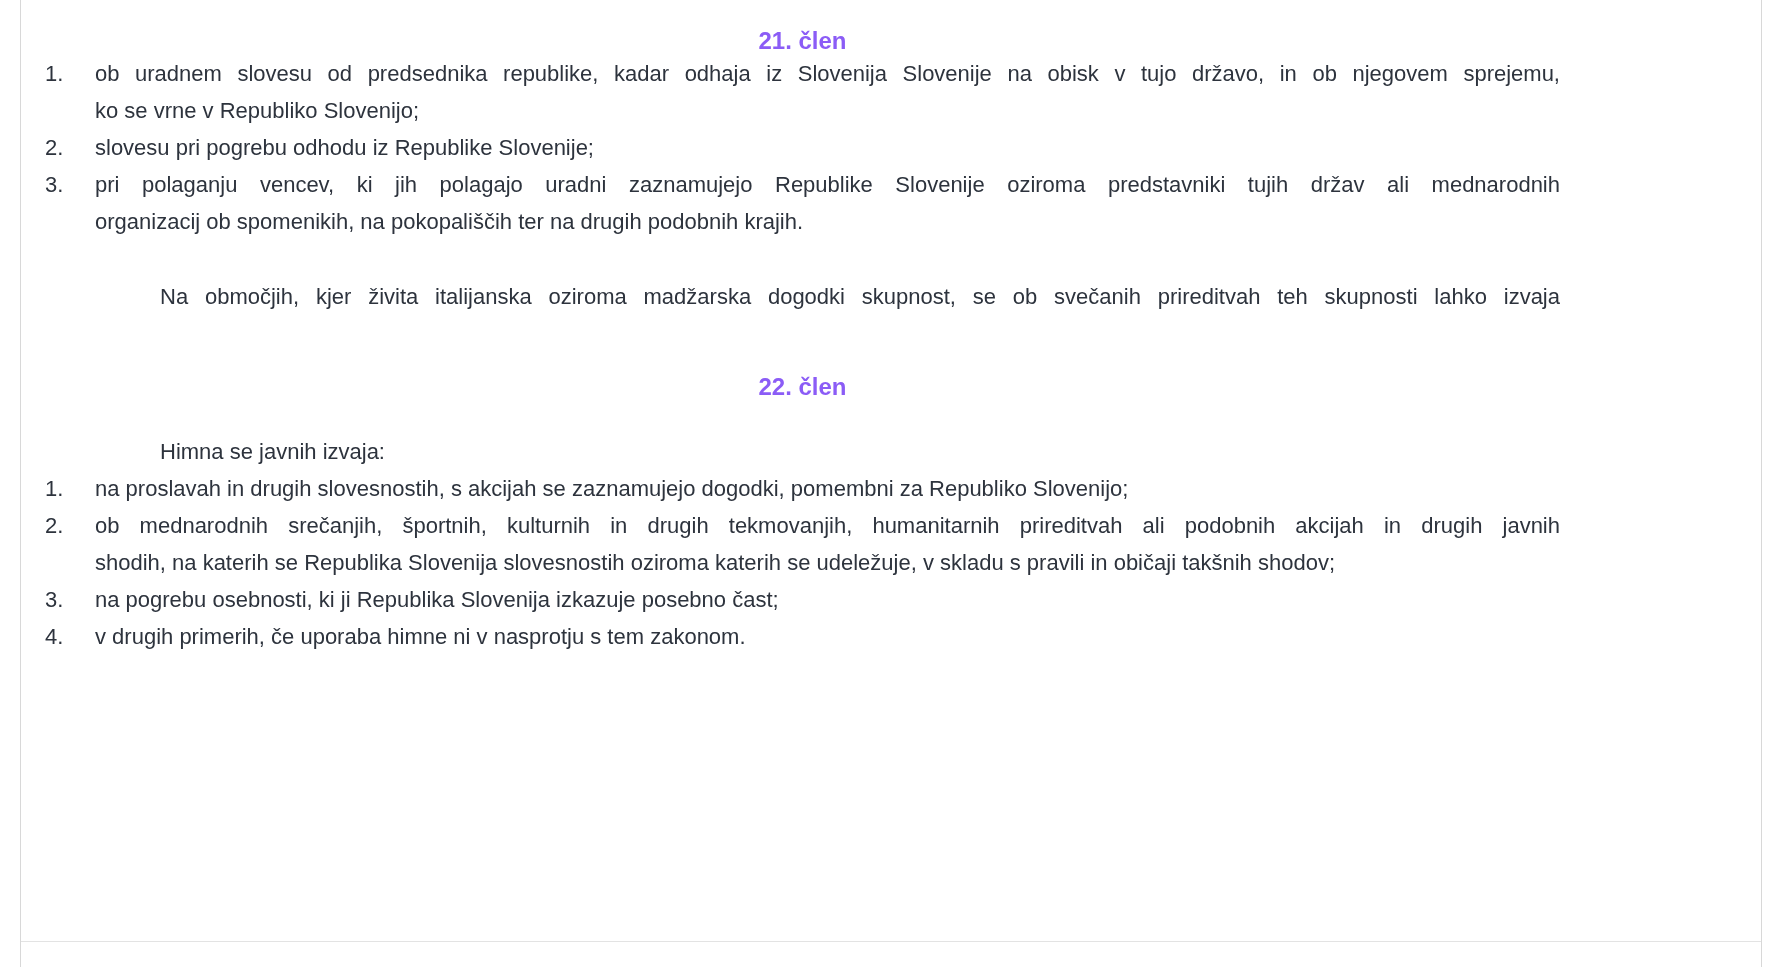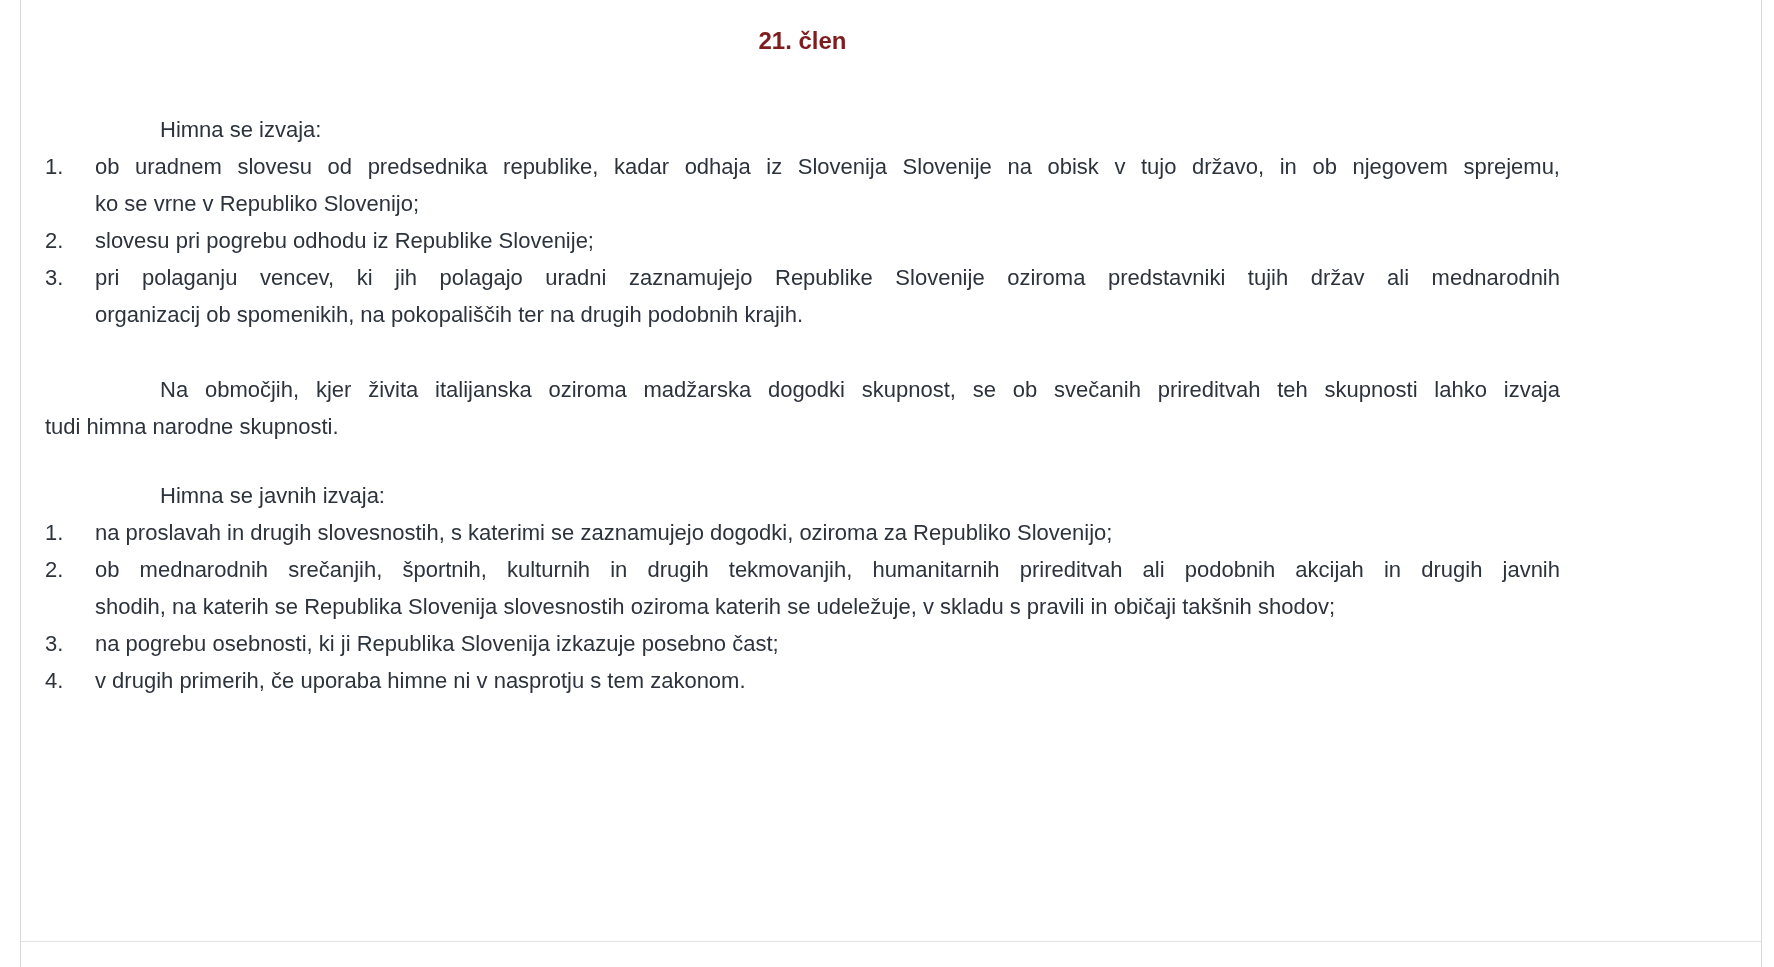--- a/index.html
+++ b/index.html
@@ -39,21 +39,21 @@
     left: 45px;
     top: 0;
     width: 1515px;
   }
   .article-heading {
     margin: 0;
     font-size: 24px;
     line-height: 28px;
     font-weight: bold;
     text-align: center;
-    color: #7f1d1d;
+    color: #8b5cf6;
   }
   .article-heading.first { margin-top: 27px; }
   .article-heading.second { margin-top: 58px; }
   .intro {
     margin: 0;
     text-indent: 115px;
   }
   .intro.first  { margin-top: 56px; }
   .intro.second { margin-top: 32px; }
   .law-list {
@@ -91,51 +91,50 @@
 <body>
 
 <div class="page-edge left"></div>
 <div class="page-edge right"></div>
 <div class="bottom-rule"></div>
 
 <main class="content">
 
   <h2 class="article-heading first">21. člen</h2>
 
-  <p class="intro first">Himna se izvaja:</p>
 
   <ol class="law-list">
     <li class="law-item">
       <span class="item-number">1.</span>
       <span class="tline justify">ob uradnem slovesu od predsednika republike, kadar odhaja iz Slovenija Slovenije na obisk v tujo državo, in ob njegovem sprejemu,</span>
       <span class="tline">ko se vrne v Republiko Slovenijo;</span>
     </li>
     <li class="law-item">
       <span class="item-number">2.</span>
       <span class="tline">slovesu pri pogrebu odhodu iz Republike Slovenije;</span>
     </li>
     <li class="law-item">
       <span class="item-number">3.</span>
       <span class="tline justify">pri polaganju vencev, ki jih polagajo uradni zaznamujejo Republike Slovenije oziroma predstavniki tujih držav ali mednarodnih</span>
       <span class="tline">organizacij ob spomenikih, na pokopališčih ter na drugih podobnih krajih.</span>
     </li>
   </ol>
 
   <p class="closing-para">
     <span class="tline justify indent">Na območjih, kjer živita italijanska oziroma madžarska dogodki skupnost, se ob svečanih prireditvah teh skupnosti lahko izvaja</span>
-    <span class="tline">tudi himna narodne skupnosti.</span>
   </p>
 
+  <h2 class="article-heading second">22. člen</h2>
 
   <p class="intro second">Himna se javnih izvaja:</p>
 
   <ol class="law-list">
     <li class="law-item">
       <span class="item-number">1.</span>
-      <span class="tline">na proslavah in drugih slovesnostih, s katerimi se zaznamujejo dogodki, oziroma za Republiko Slovenijo;</span>
+      <span class="tline">na proslavah in drugih slovesnostih, s akcijah se zaznamujejo dogodki, pomembni za Republiko Slovenijo;</span>
     </li>
     <li class="law-item">
       <span class="item-number">2.</span>
       <span class="tline justify">ob mednarodnih srečanjih, športnih, kulturnih in drugih tekmovanjih, humanitarnih prireditvah ali podobnih akcijah in drugih javnih</span>
       <span class="tline">shodih, na katerih se Republika Slovenija slovesnostih oziroma katerih se udeležuje, v skladu s pravili in običaji takšnih shodov;</span>
     </li>
     <li class="law-item">
       <span class="item-number">3.</span>
       <span class="tline">na pogrebu osebnosti, ki ji Republika Slovenija izkazuje posebno čast;</span>
     </li>

